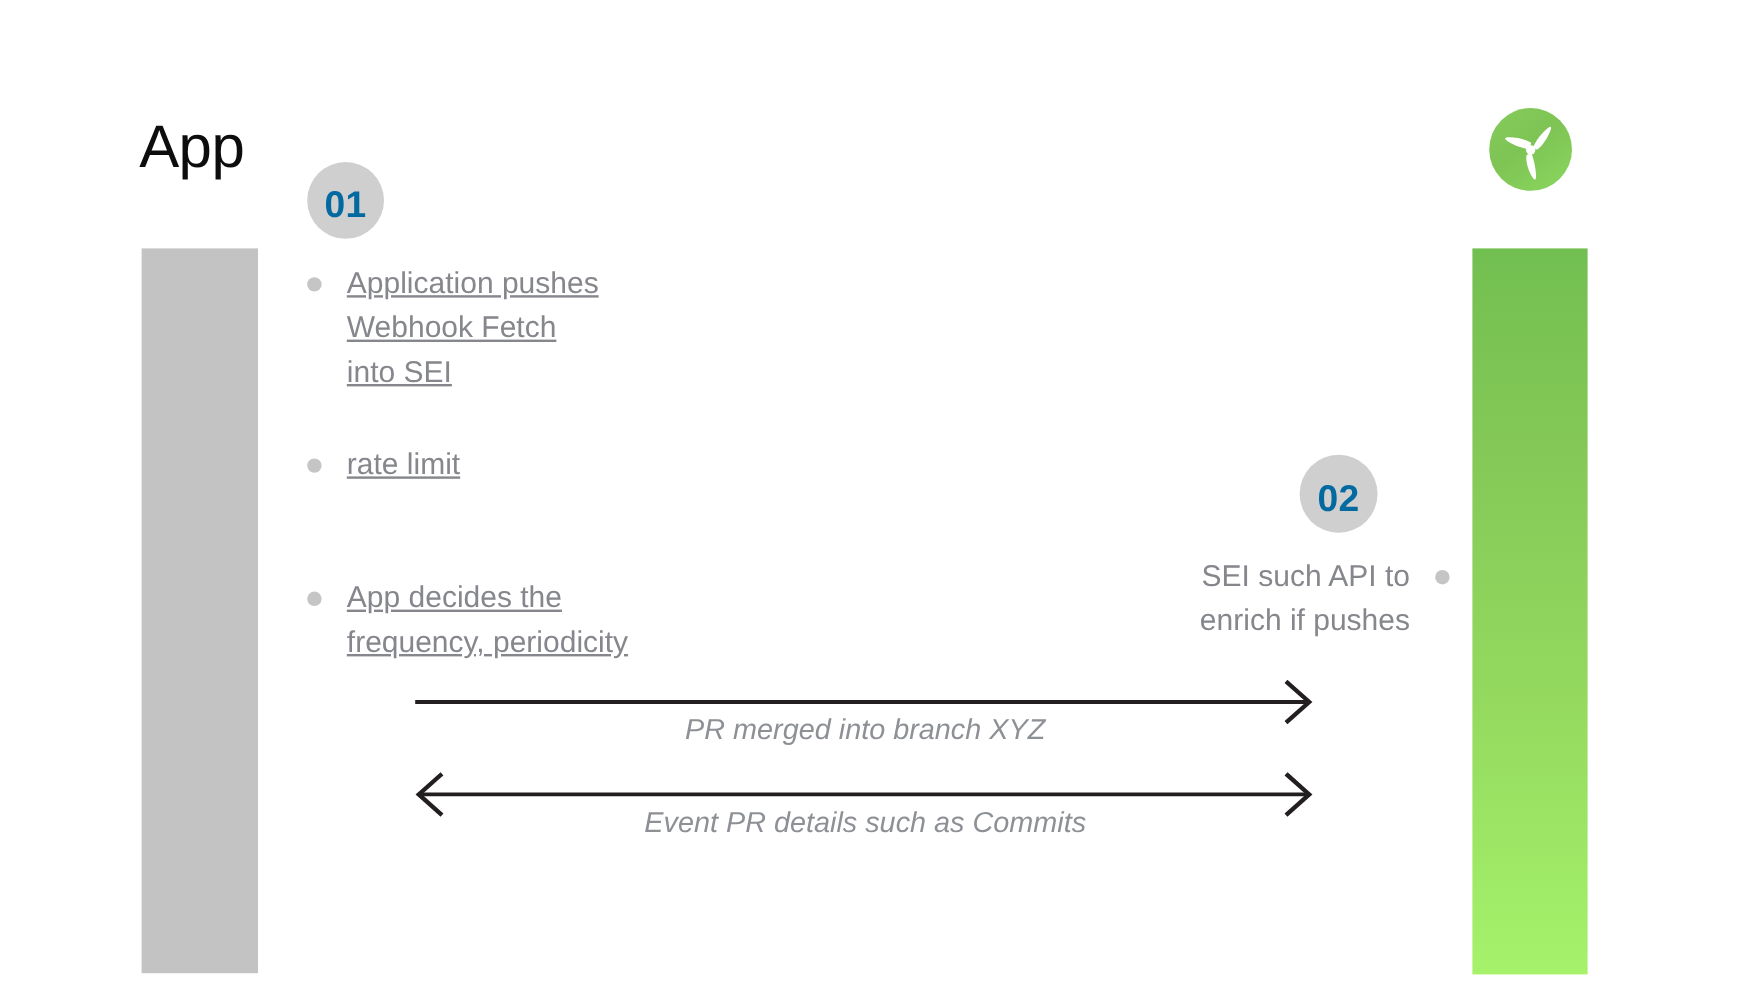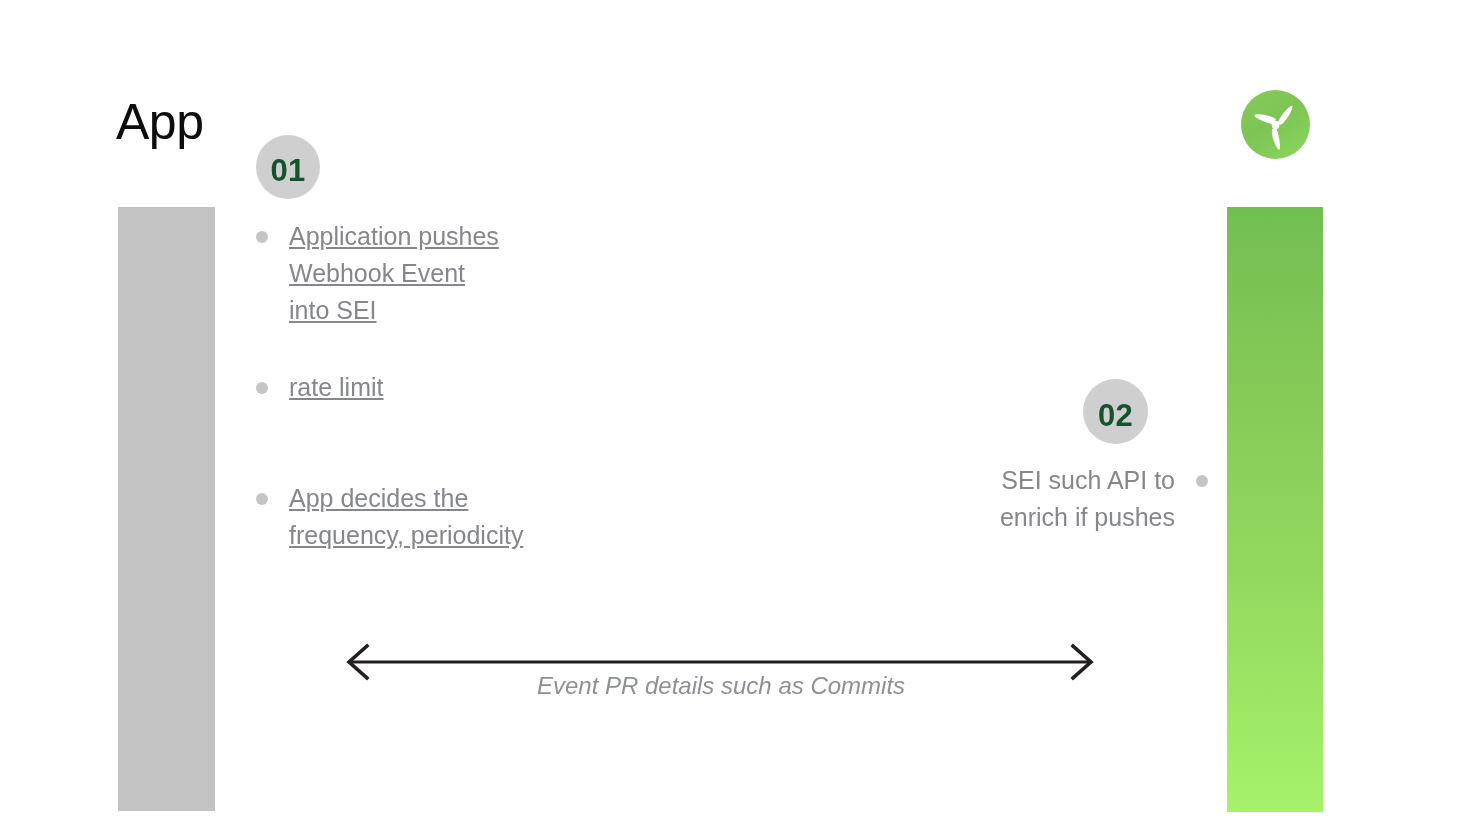--- a/index.html
+++ b/index.html
@@ -67,21 +67,21 @@
   
   .step-badge {
     position: absolute;
     border-radius: 50%;
     background: #cfcfcf;
     display: flex;
     align-items: flex-end;
     justify-content: center;
   }
   .step-badge span {
-    color: #14532d;
+    color: #0369a1;
     font-size: 31px;
     font-weight: 700;
     line-height: 1;
     padding-bottom: 13px;
     letter-spacing: 0.3px;
   }
   #badge-01 { left: 256px; top: 135px; width: 64px; height: 64px; }
   #badge-02 { left: 1083px; top: 379px; width: 65px; height: 65px; }
 
   
@@ -175,41 +175,48 @@
     <span>01</span>
   </div>
 
   <div class="step-badge" id="badge-02">
     <span>02</span>
   </div>
 
   <div class="bullet-block bullet-left" id="bullet-1">
     <span class="dot"></span>
     <div>Application pushes</div>
-    <div>Webhook Event</div>
+    <div>Webhook Fetch</div>
     <div>into SEI</div>
   </div>
 
   <div class="bullet-block bullet-left" id="bullet-2">
     <span class="dot"></span>
     <div>rate limit</div>
   </div>
 
   <div class="bullet-block bullet-left" id="bullet-3">
     <span class="dot"></span>
     <div>App decides the</div>
     <div>frequency, periodicity</div>
   </div>
 
   <div class="bullet-block bullet-right" id="bullet-4">
     <span class="dot"></span>
     <div>SEI such API to</div>
     <div>enrich if pushes</div>
   </div>
 
+  <div class="msg" id="msg-1">
+    <svg width="752" height="42" viewBox="0 0 752 42" xmlns="http://www.w3.org/2000/svg">
+      <line x1="1" y1="19" x2="744" y2="19" stroke="#231f20" stroke-width="3.2"></line>
+      <polyline points="728,3 746,19 728,35" fill="none" stroke="#231f20" stroke-width="3.6" stroke-linecap="square" stroke-linejoin="miter"></polyline>
+    </svg>
+    <div class="msg-label">PR merged into branch XYZ</div>
+  </div>
 
   <div class="msg" id="msg-2">
     <svg width="752" height="42" viewBox="0 0 752 42" xmlns="http://www.w3.org/2000/svg">
       <line x1="6" y1="19" x2="744" y2="19" stroke="#231f20" stroke-width="3.2"></line>
       <polyline points="22,3 4,19 22,35" fill="none" stroke="#231f20" stroke-width="3.6" stroke-linecap="square" stroke-linejoin="miter"></polyline>
       <polyline points="728,3 746,19 728,35" fill="none" stroke="#231f20" stroke-width="3.6" stroke-linecap="square" stroke-linejoin="miter"></polyline>
     </svg>
     <div class="msg-label">Event PR details such as Commits</div>
   </div>
 

